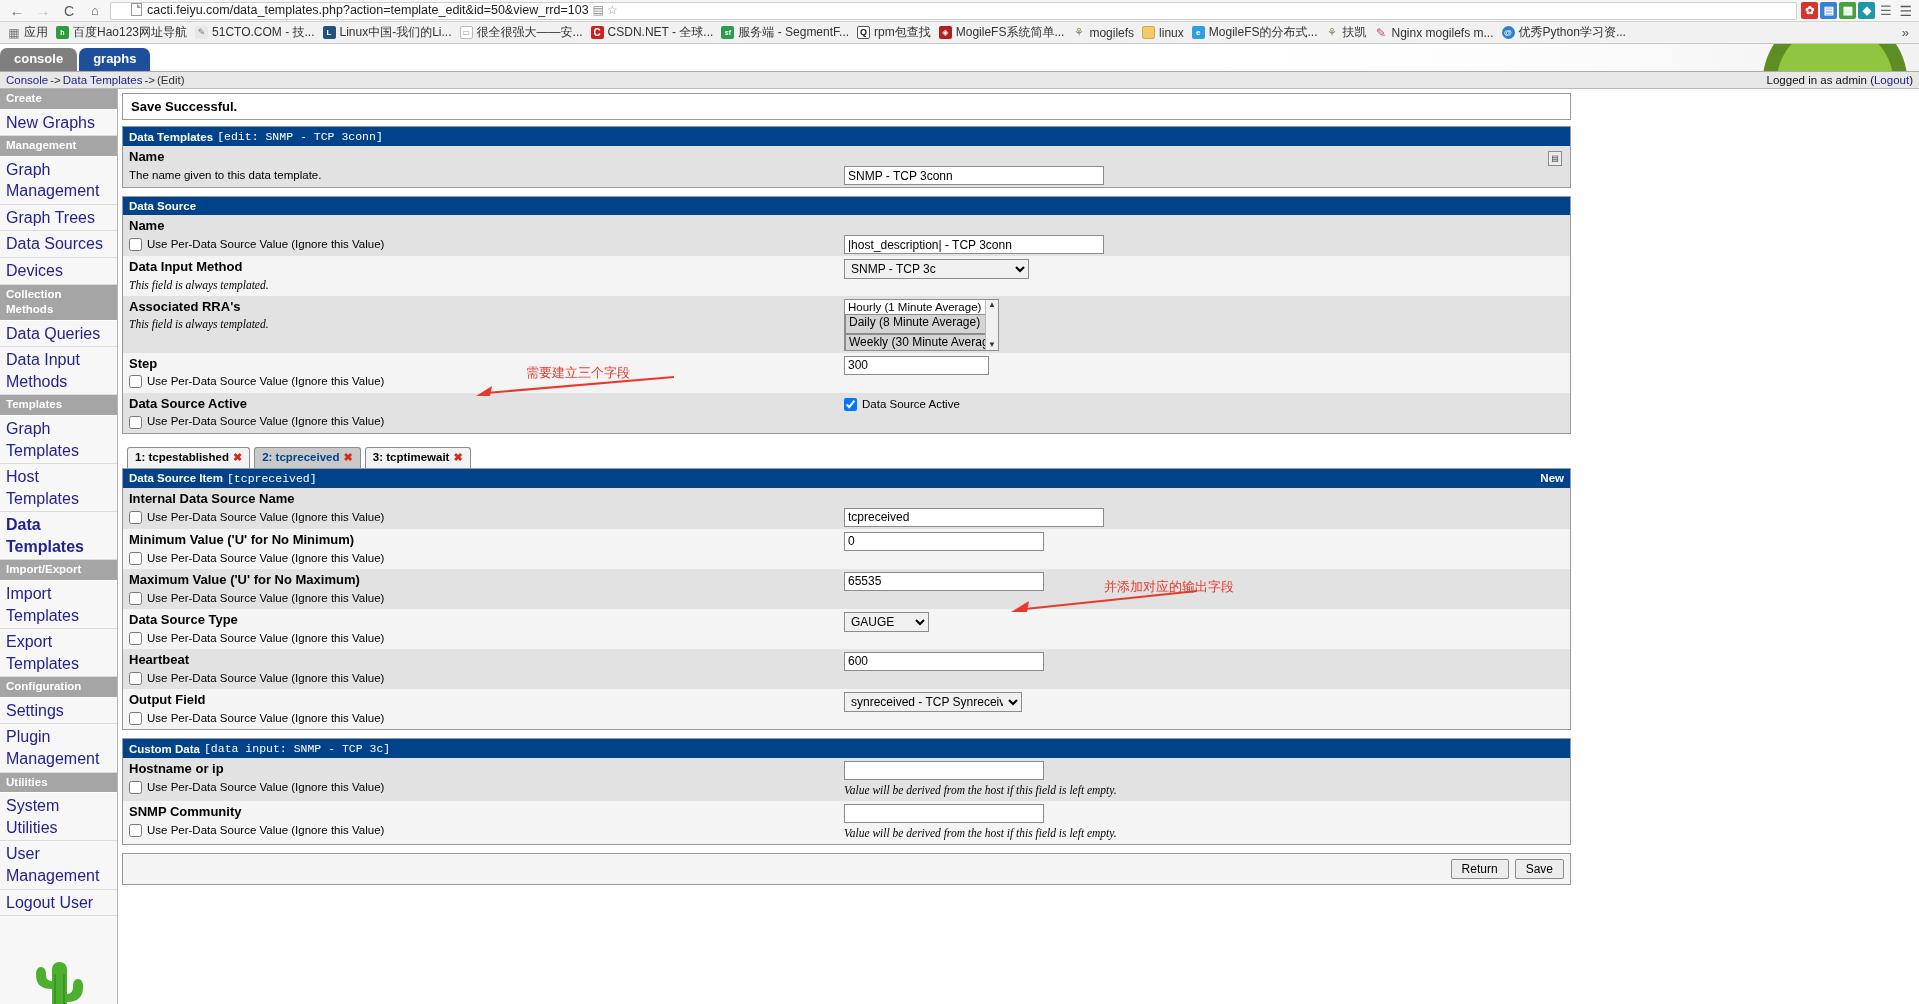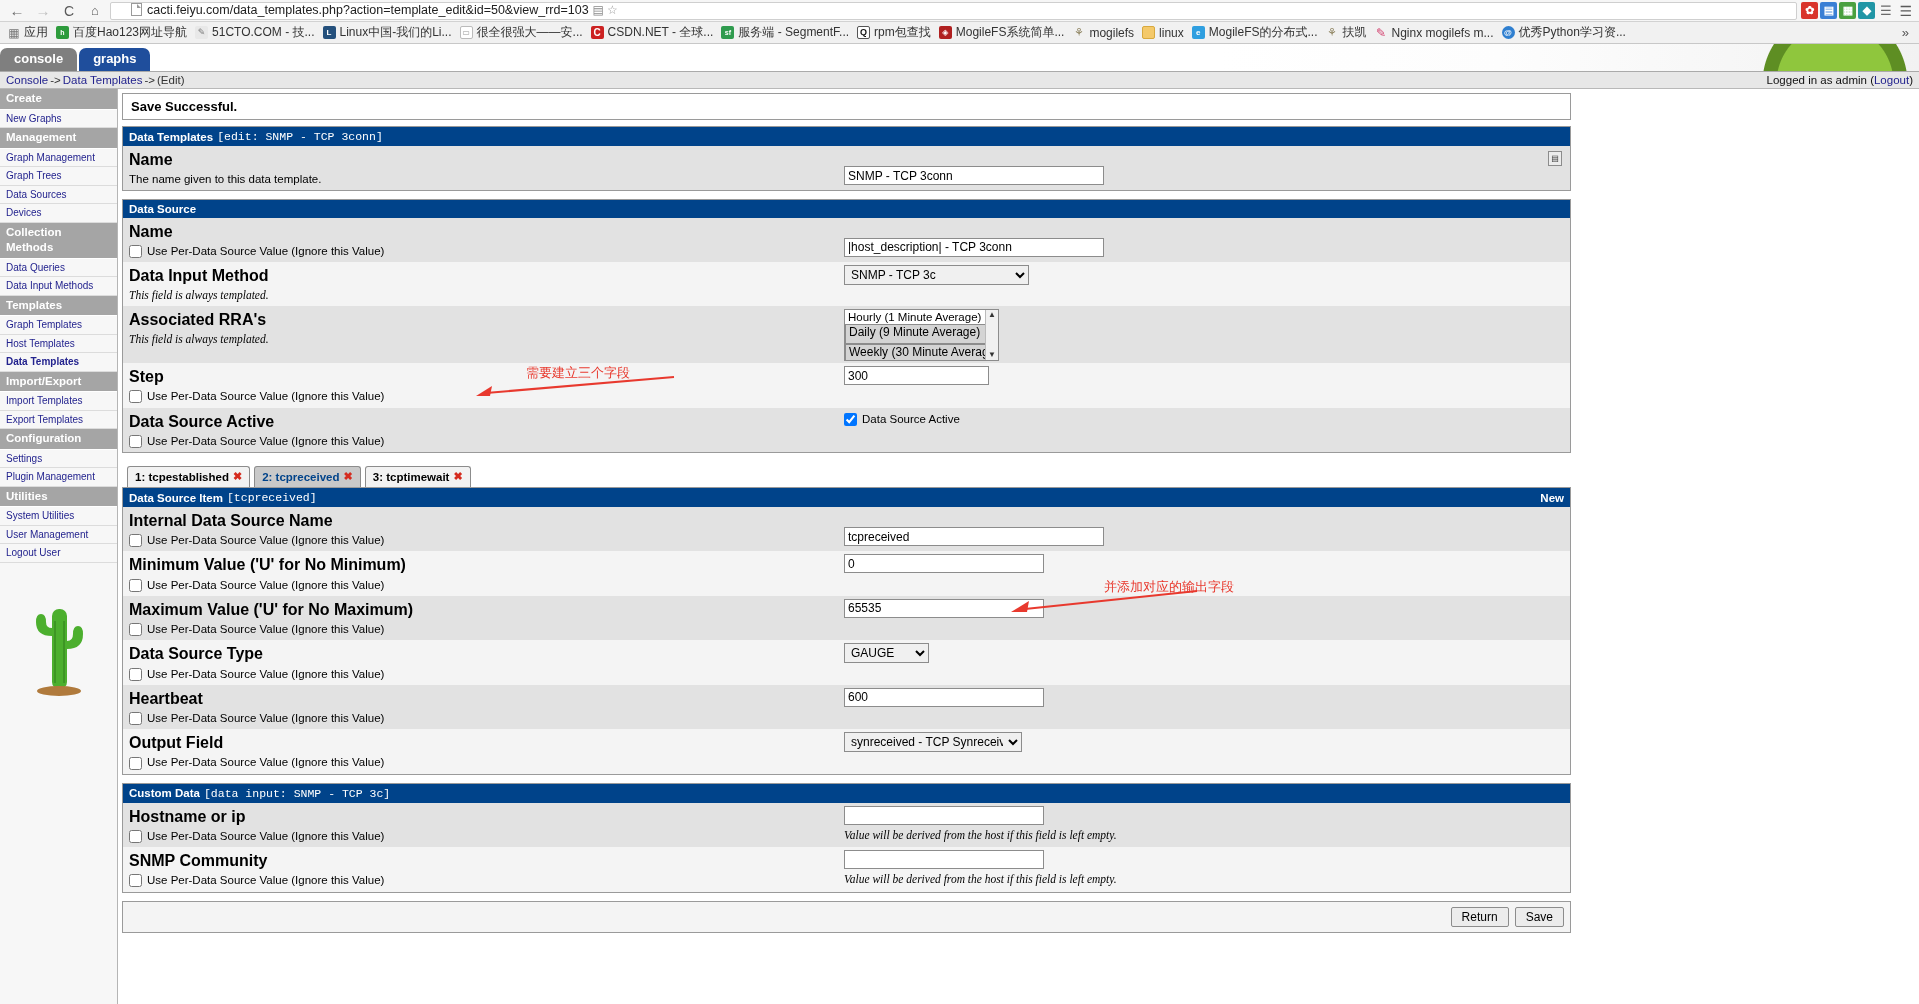--- a/index.html
+++ b/index.html
@@ -170,21 +170,21 @@
   }
   .nav-head {
     background: #a5a5a5;
     color: #ffffff;
     font-size: 11.5px; font-weight: bold;
     padding: 2px 6px;
     border-bottom: 1px solid #ffffff;
     line-height: 1.35;
   }
   .nav-item {
-    font-size: 10px;
+    font-size: 16px;
     color: #23238e;
     padding: 2px 6px;
     border-bottom: 1px solid #dcdcdc;
     background: #f7f7f7;
     line-height: 1.35;
     cursor: pointer;
   }
   .nav-item.current { font-weight: bold; }
   .cactus-wrap { padding-top: 28px; display:flex; justify-content:center; }
   .cactus { width: 70px; height: 105px; }
@@ -219,21 +219,21 @@
 
   .frow {
     display: flex;
     min-height: 18px;
     align-items: flex-start;
     padding: 2px 6px 2px 6px;
   }
   .frow.alt { background: #e2e2e2; }
   .frow.plain { background: #f4f4f4; }
   .fleft { width: 715px; flex: 0 0 715px; }
-  .flabel { font-size: 16px; font-weight: bold; color: #000; line-height: 1.45; }
+  .flabel { font-size: 13px; font-weight: bold; color: #000; line-height: 1.45; }
   .fdesc { font-size: 11.5px; color: #000; line-height: 1.45; }
   .fdesc.ital { font-style: italic; font-family: Liberation Serif, serif; }
   .fcheck { display: flex; align-items: center; gap: 5px; font-size: 11.5px; line-height: 1.5; }
   .fcheck input { margin:0; }
   .fright { flex: 1 1 auto; display: flex; flex-direction: column; gap: 2px; padding-top: 1px; }
 
   input[type="text"].tin {
     font-family: "Liberation Sans", sans-serif;
     font-size: 12px;
     height: 19px;
@@ -535,21 +535,21 @@
       </div>
 
       <div class="frow alt">
         <div class="fleft">
           <div class="flabel">Associated RRA's</div>
           <div class="fdesc ital">This field is always templated.</div>
         </div>
         <div class="fright">
           <div class="rra-list">
             <div class="rra-opt">Hourly (1 Minute Average)</div>
-            <div class="rra-opt sel">Daily (9 Minute Average)</div>
+            <div class="rra-opt sel">Daily (8 Minute Average)</div>
             <div class="rra-opt sel">Weekly (30 Minute Average)</div>
 
             <div class="rra-scroll">
               <div class="rra-arrow">▲</div>
               <div class="rra-arrow">▼</div>
             </div>
           </div>
         </div>
       </div>
 

